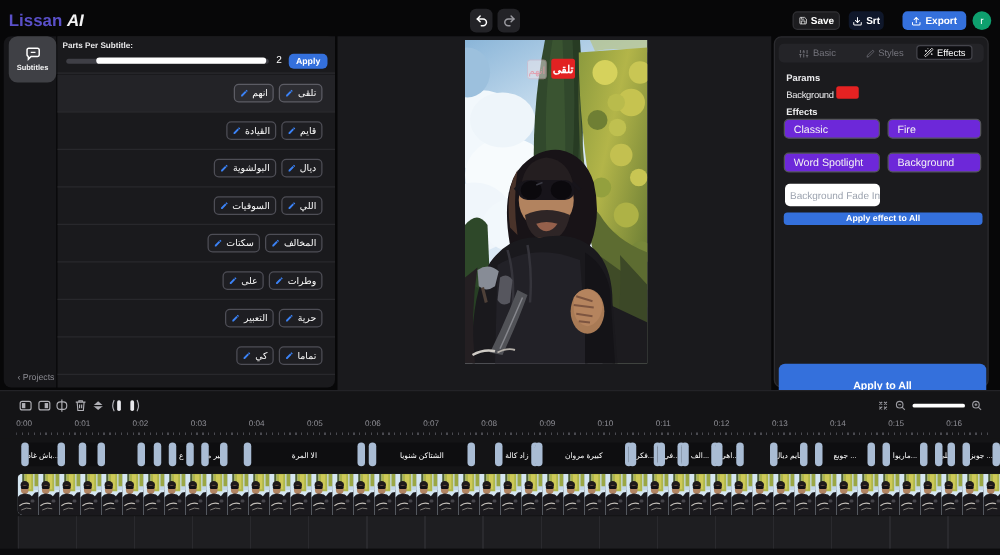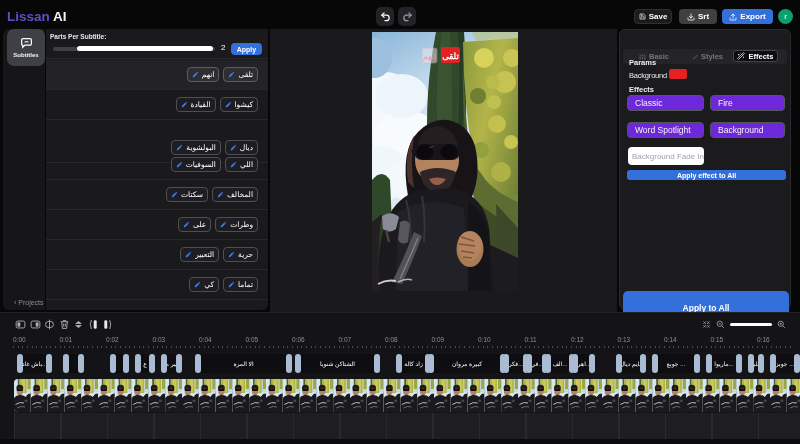--- a/index.html
+++ b/index.html
@@ -4,27 +4,27 @@
 <style>
   * { margin:0; padding:0; box-sizing:border-box; }
   html,body { width:800px; height:444px; background:#070708; overflow:hidden;
     font-family:"Liberation Sans", sans-serif; }
   .abs { position:absolute; }
   svg text { font-family:"Liberation Sans", sans-serif; }
   #app { position:relative; width:800px; height:444px; background:#070708; color:#fff; }
 
   
   #logo { left:7px; top:9px; font-size:13.5px; font-weight:bold; letter-spacing:0; }
-  #logo .l1 { color:#5a50c9; } #logo .l2 { color:#f4f4f5; }
+  #logo .l1 { color:#5a50c9; } #logo .l2 { color:#f4f4f5;font-style:italic; }
   .histbtn { top:7px; width:18px; height:19px; background:#232327; border-radius:5px;
     display:flex; align-items:center; justify-content:center; }
   .topbtn { top:9px; height:15px; border-radius:4px; display:flex; align-items:center;
     justify-content:center; font-size:8px; font-weight:bold; color:#fff; gap:3px; }
   #savebtn { left:634px; width:38px; background:#1c1c1f; border:1px solid #303034; }
-  #srtbtn  { left:679px; width:38px; background:#404040; }
+  #srtbtn  { left:679px; width:28px; background:#0f172a; }
   #exportbtn { left:722px; width:51px; background:#3470dc; }
   #avatar { left:778px; top:9px; width:15px; height:15px; background:#0e9f6e; border-radius:50%;
     font-size:8px; display:flex; align-items:center; justify-content:center; color:#fff; }
 
   
   #sidebar { left:3px; top:29px; width:42px; height:281px; background:#161619; border-radius:6px 0 0 6px; }
   #subtab { left:4px; top:0px; width:38px; height:37px; background:#3f4045; border-radius:7px;
     display:flex; flex-direction:column; align-items:center; justify-content:center; gap:2px; }
   #subtab span { font-size:6px; font-weight:bold; color:#f4f4f5; }
 
@@ -50,21 +50,21 @@
   #videowrap { position:absolute; left:102px; top:3px; width:146px; height:259px; overflow:hidden; }
   #ctrlbar { position:absolute; left:0; top:262px; width:347px; height:22px; }
   #tcode { left:7px; top:7px; font-size:7.5px; color:#d4d4d8; }
   #tcode b { color:#2f6fe0; font-weight:normal; }
   #playbtn { left:168px; top:4px; }
   #fsbtn { left:332px; top:6px; }
 
   
   #rpanel { left:619px; top:29px; width:172px; height:281px; background:#1b1b1e;
     border:1px solid #2c2c30; border-radius:6px; }
-  #tabbar { left:3px; top:19px; width:164px; height:15px; background:#242428; border-radius:4px;font-weight:bold; }
+  #tabbar { left:3px; top:5px; width:164px; height:15px; background:#242428; border-radius:4px; }
   .tab { position:absolute; top:0; height:100%; display:flex; align-items:center; justify-content:center;
     gap:3px; font-size:7.5px; color:#74747c; }
   #tab-basic { left:16px; width:30px; }
   #tab-styles { left:70px; width:30px; }
   .tab.active { left:110px; width:45px; top:1px; height:12px; background:#0d0d10;
     border:1px solid #44444b; border-radius:3px; color:#fff; }
   #params { left:9px; top:28px; font-size:7.5px; color:#ececee; font-weight:bold;}
   #bglabel { left:9px; top:41px; font-size:7.5px; color:#ececee; }
   #redswatch { left:49px; top:39px; width:18px; height:10px; background:#e52222; border-radius:2px; }
   #bglabel { letter-spacing:-0.2px; }
@@ -174,24 +174,24 @@
         <div class="wbox">
           <svg class="pencil" viewBox="0 0 24 24" fill="#3b82f6">
             <path d="M3 17.25V21h3.75L17.81 9.94l-3.75-3.75L3 17.25zM20.71 7.04a1 1 0 0 0 0-1.41l-2.34-2.34a1 1 0 0 0-1.41 0l-1.83 1.83 3.75 3.75 1.83-1.83z"></path>
           </svg>
           <span class="word">القيادة</span>
         </div>
         <div class="wbox">
           <svg class="pencil" viewBox="0 0 24 24" fill="#3b82f6">
             <path d="M3 17.25V21h3.75L17.81 9.94l-3.75-3.75L3 17.25zM20.71 7.04a1 1 0 0 0 0-1.41l-2.34-2.34a1 1 0 0 0-1.41 0l-1.83 1.83 3.75 3.75 1.83-1.83z"></path>
           </svg>
-          <span class="word">كيشوا</span>
-        </div>
-      </div>
-    <div class="wrow" style="top:104px;">
+          <span class="word">قايم</span>
+        </div>
+      </div>
+    <div class="wrow" style="top:91px;">
         <div class="wbox">
           <svg class="pencil" viewBox="0 0 24 24" fill="#3b82f6">
             <path d="M3 17.25V21h3.75L17.81 9.94l-3.75-3.75L3 17.25zM20.71 7.04a1 1 0 0 0 0-1.41l-2.34-2.34a1 1 0 0 0-1.41 0l-1.83 1.83 3.75 3.75 1.83-1.83z"></path>
           </svg>
           <span class="word">البولشوية</span>
         </div>
         <div class="wbox">
           <svg class="pencil" viewBox="0 0 24 24" fill="#3b82f6">
             <path d="M3 17.25V21h3.75L17.81 9.94l-3.75-3.75L3 17.25zM20.71 7.04a1 1 0 0 0 0-1.41l-2.34-2.34a1 1 0 0 0-1.41 0l-1.83 1.83 3.75 3.75 1.83-1.83z"></path>
           </svg>

